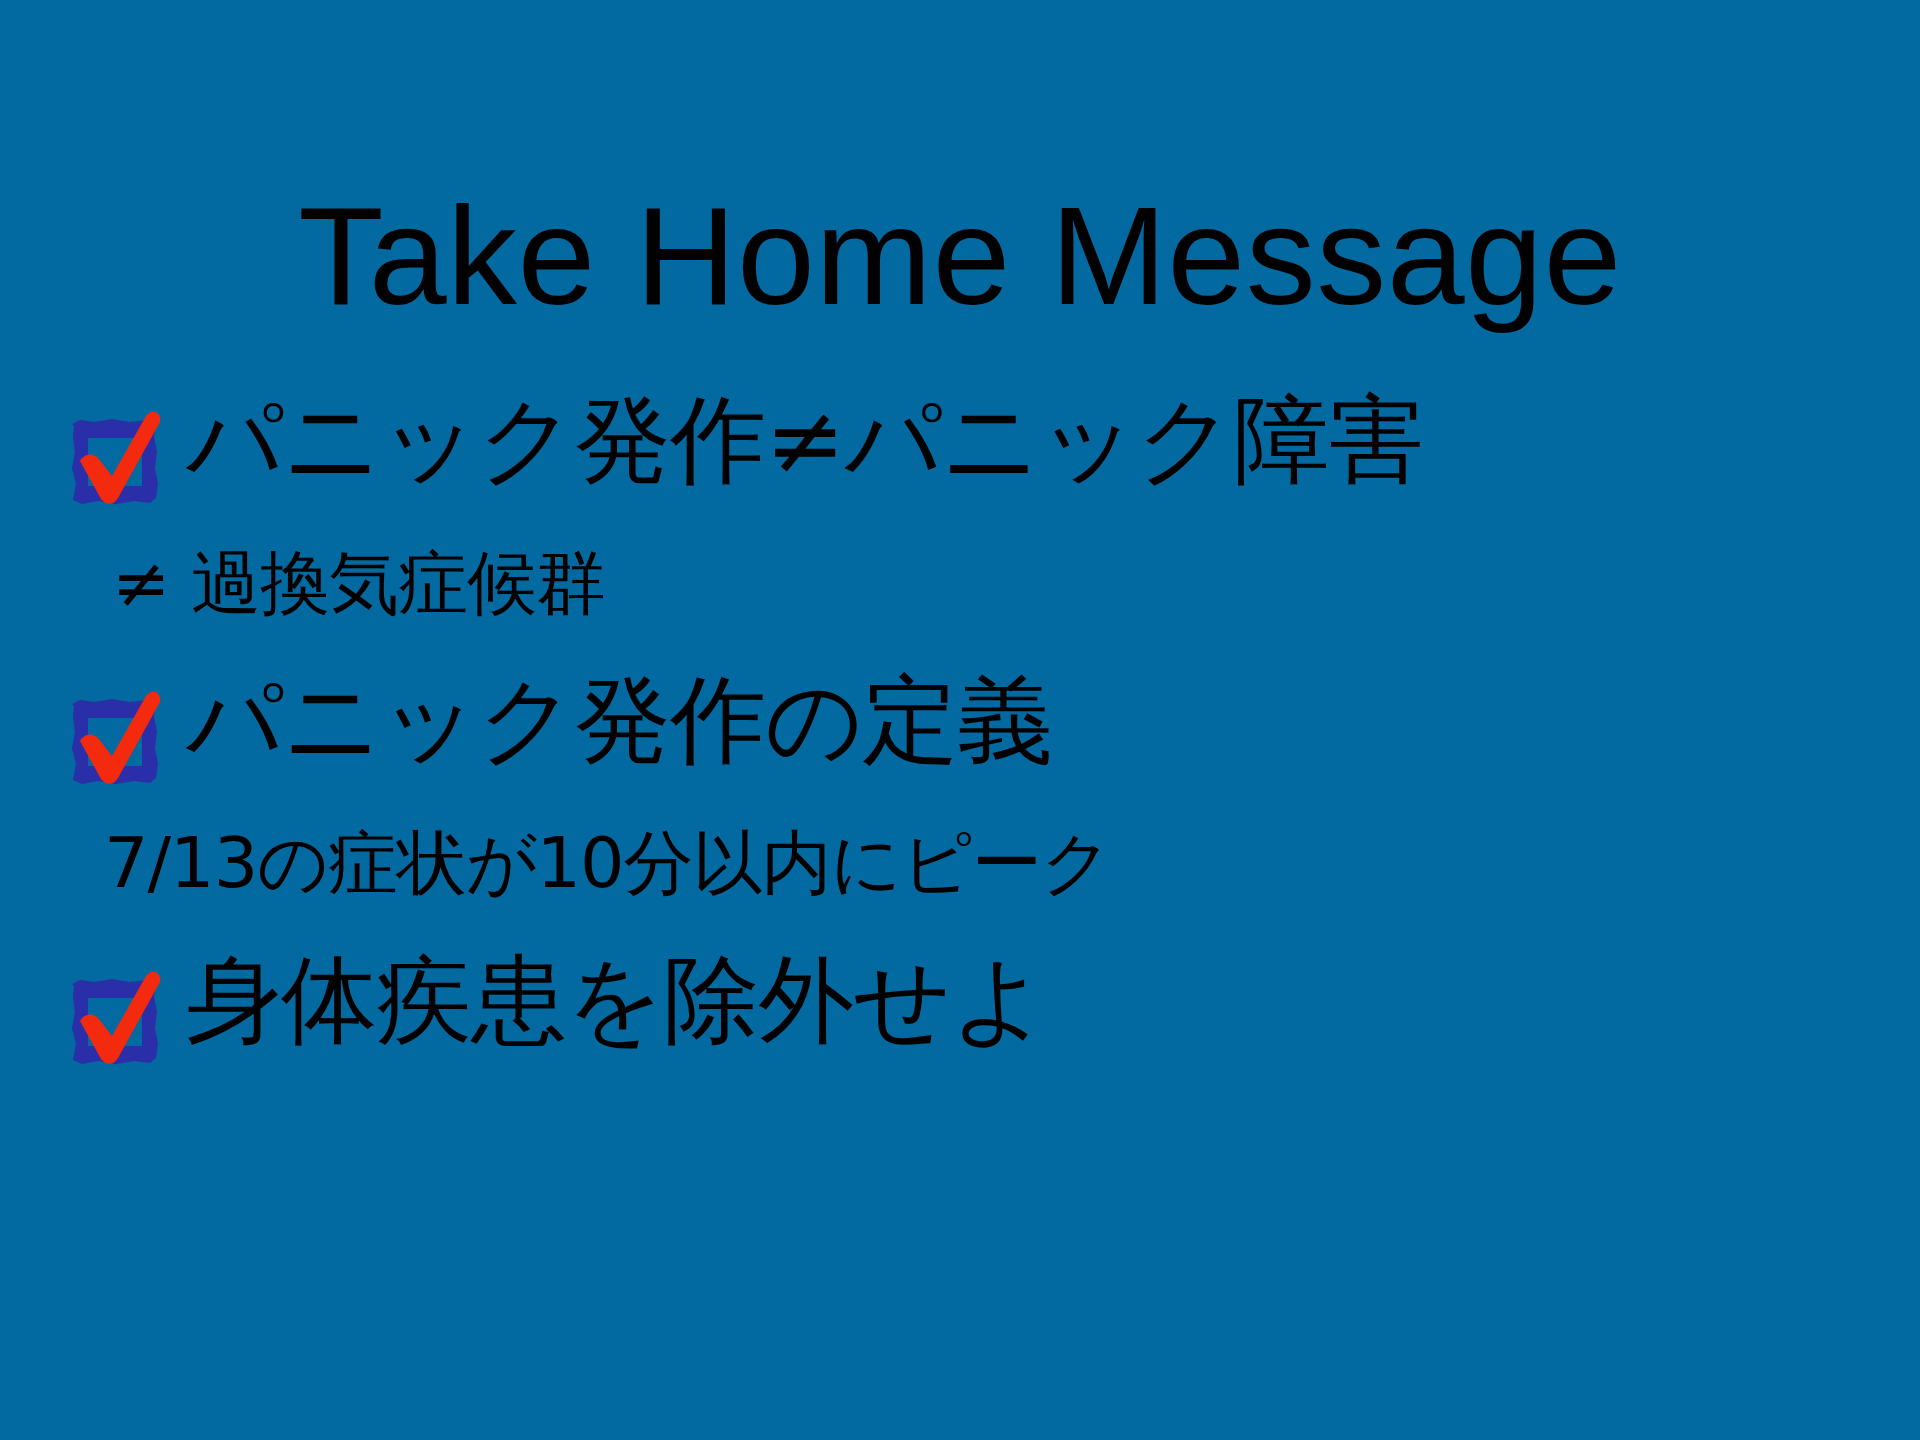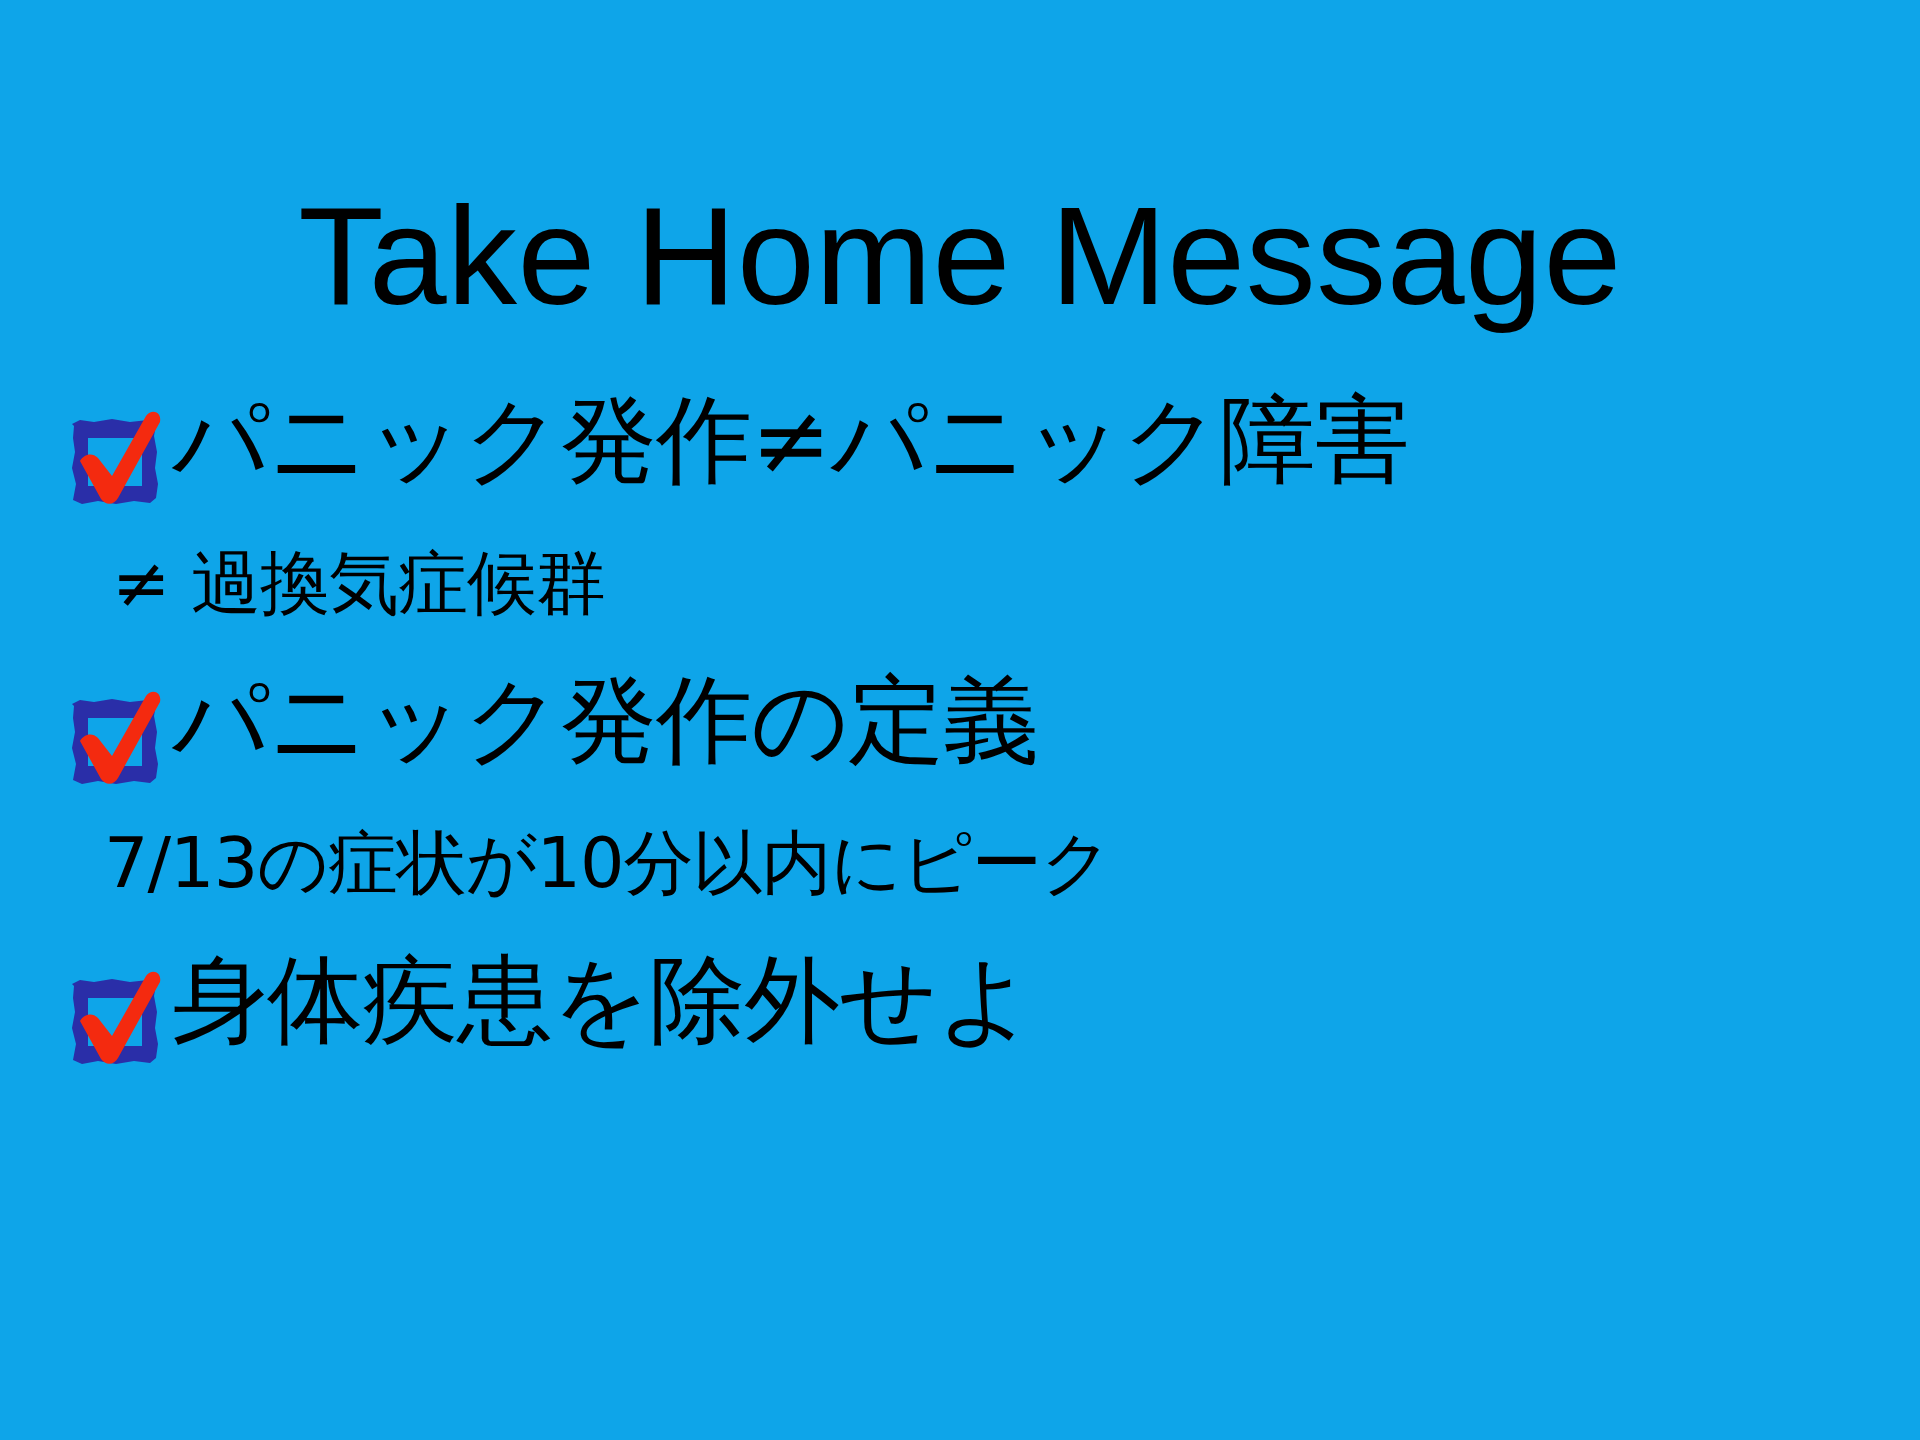--- a/index.html
+++ b/index.html
@@ -12,21 +12,21 @@
     height: 1440px;
     overflow: hidden;
     font-family: "Liberation Sans", "DejaVu Sans", sans-serif;
     color: #000000;
     position: relative;
   }
 
   .slide {
     position: absolute;
     inset: 0;
-    background: #0ea5e9;
+    background: #0369a1;
   }
 
   
   .slide-title {
     position: absolute;
     top: 92px;
     left: 0;
     width: 1920px;
     text-align: center;
     font-family: "Liberation Sans", "DejaVu Sans", sans-serif;
@@ -48,20 +48,21 @@
 
   .bullet-item {
     position: relative;
     margin-bottom: 54px;
   }
   .bullet-item.last { margin-bottom: 0; text-align: right; }
 
   .bullet-row {
     display: flex;
     align-items: flex-start;
+    gap: 14px;
   }
 
   .checkbox-icon {
     flex: 0 0 auto;
     width: 118px;
     height: 112px;
     position: relative;
     margin-top: 14px;
   }
   .checkbox-icon svg {

